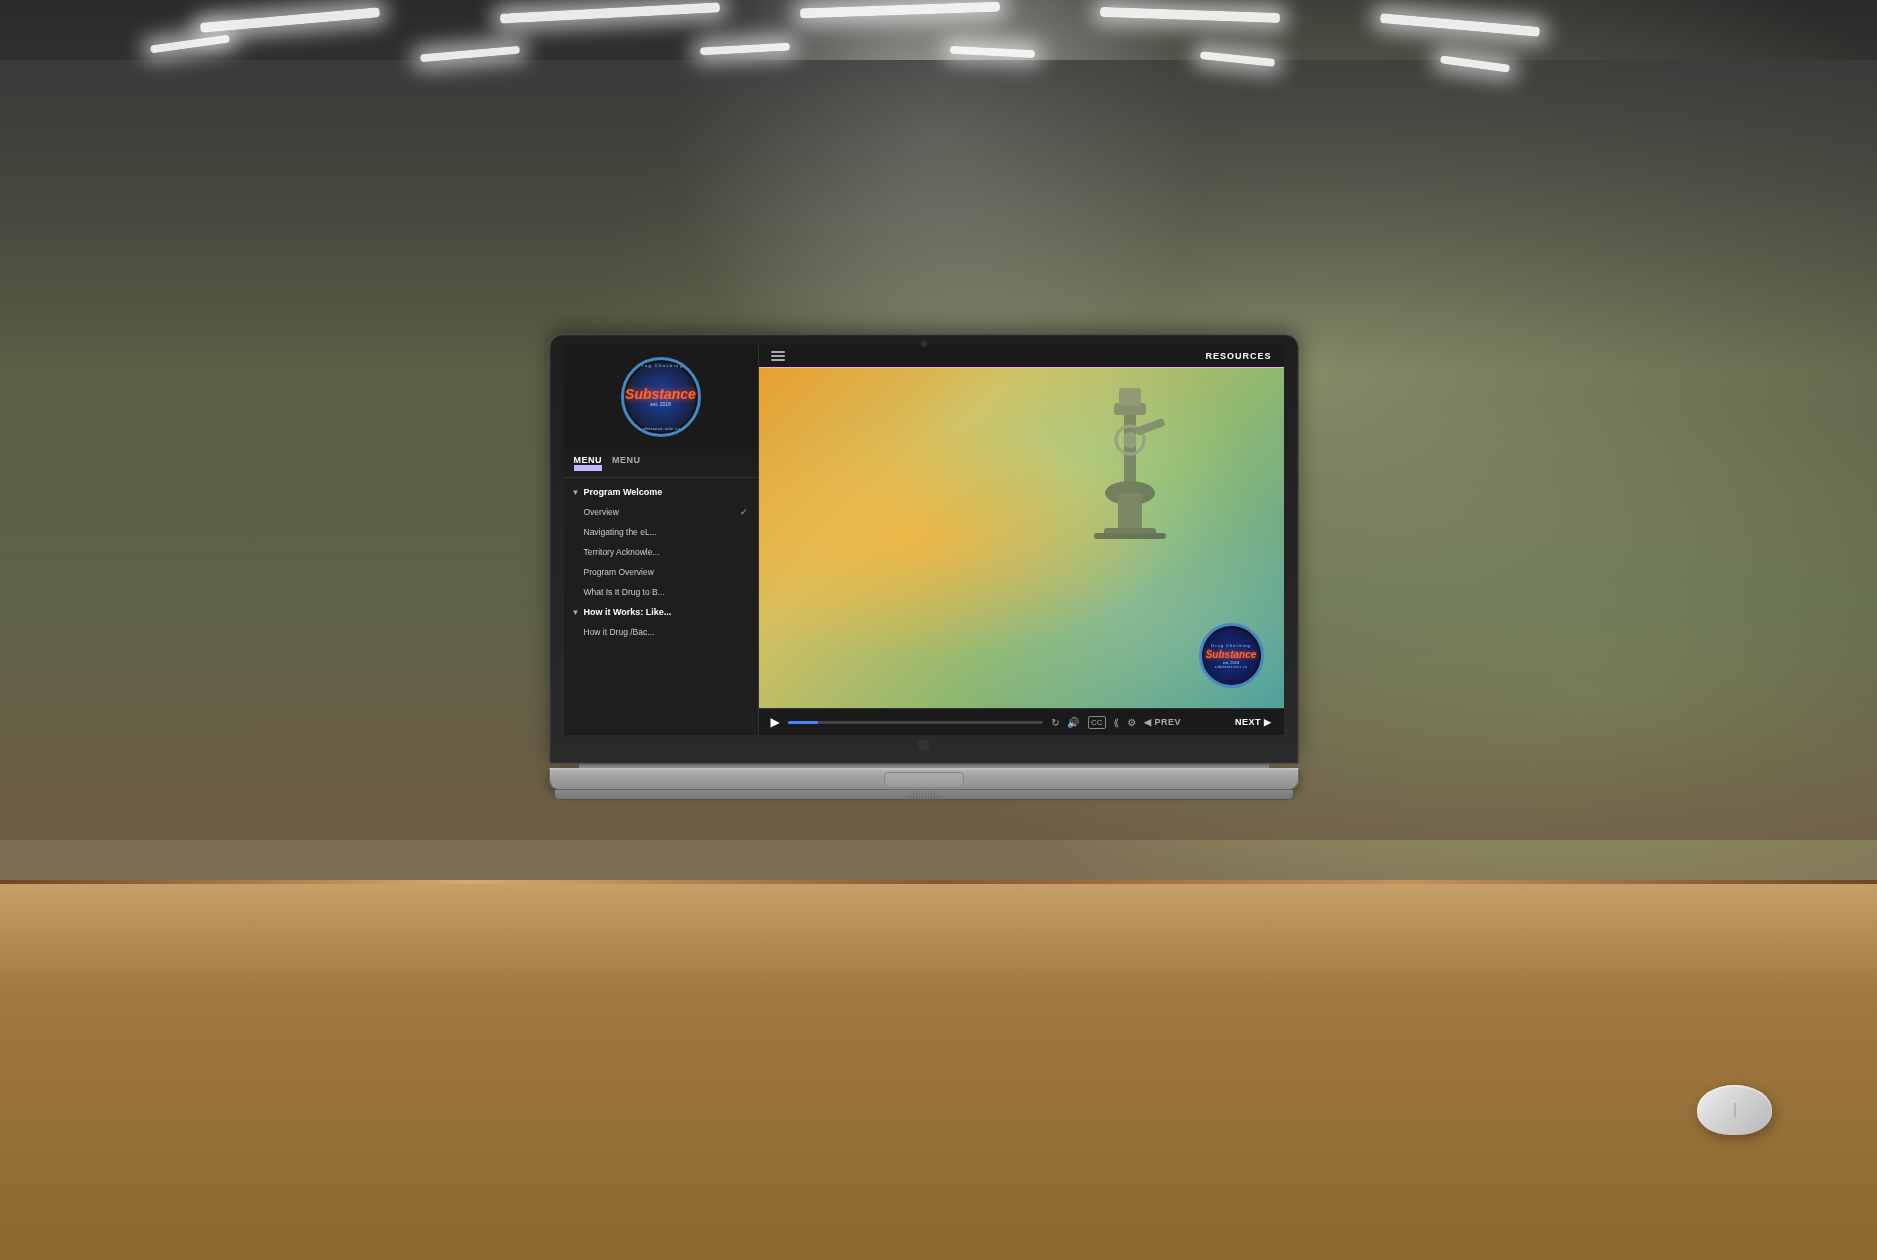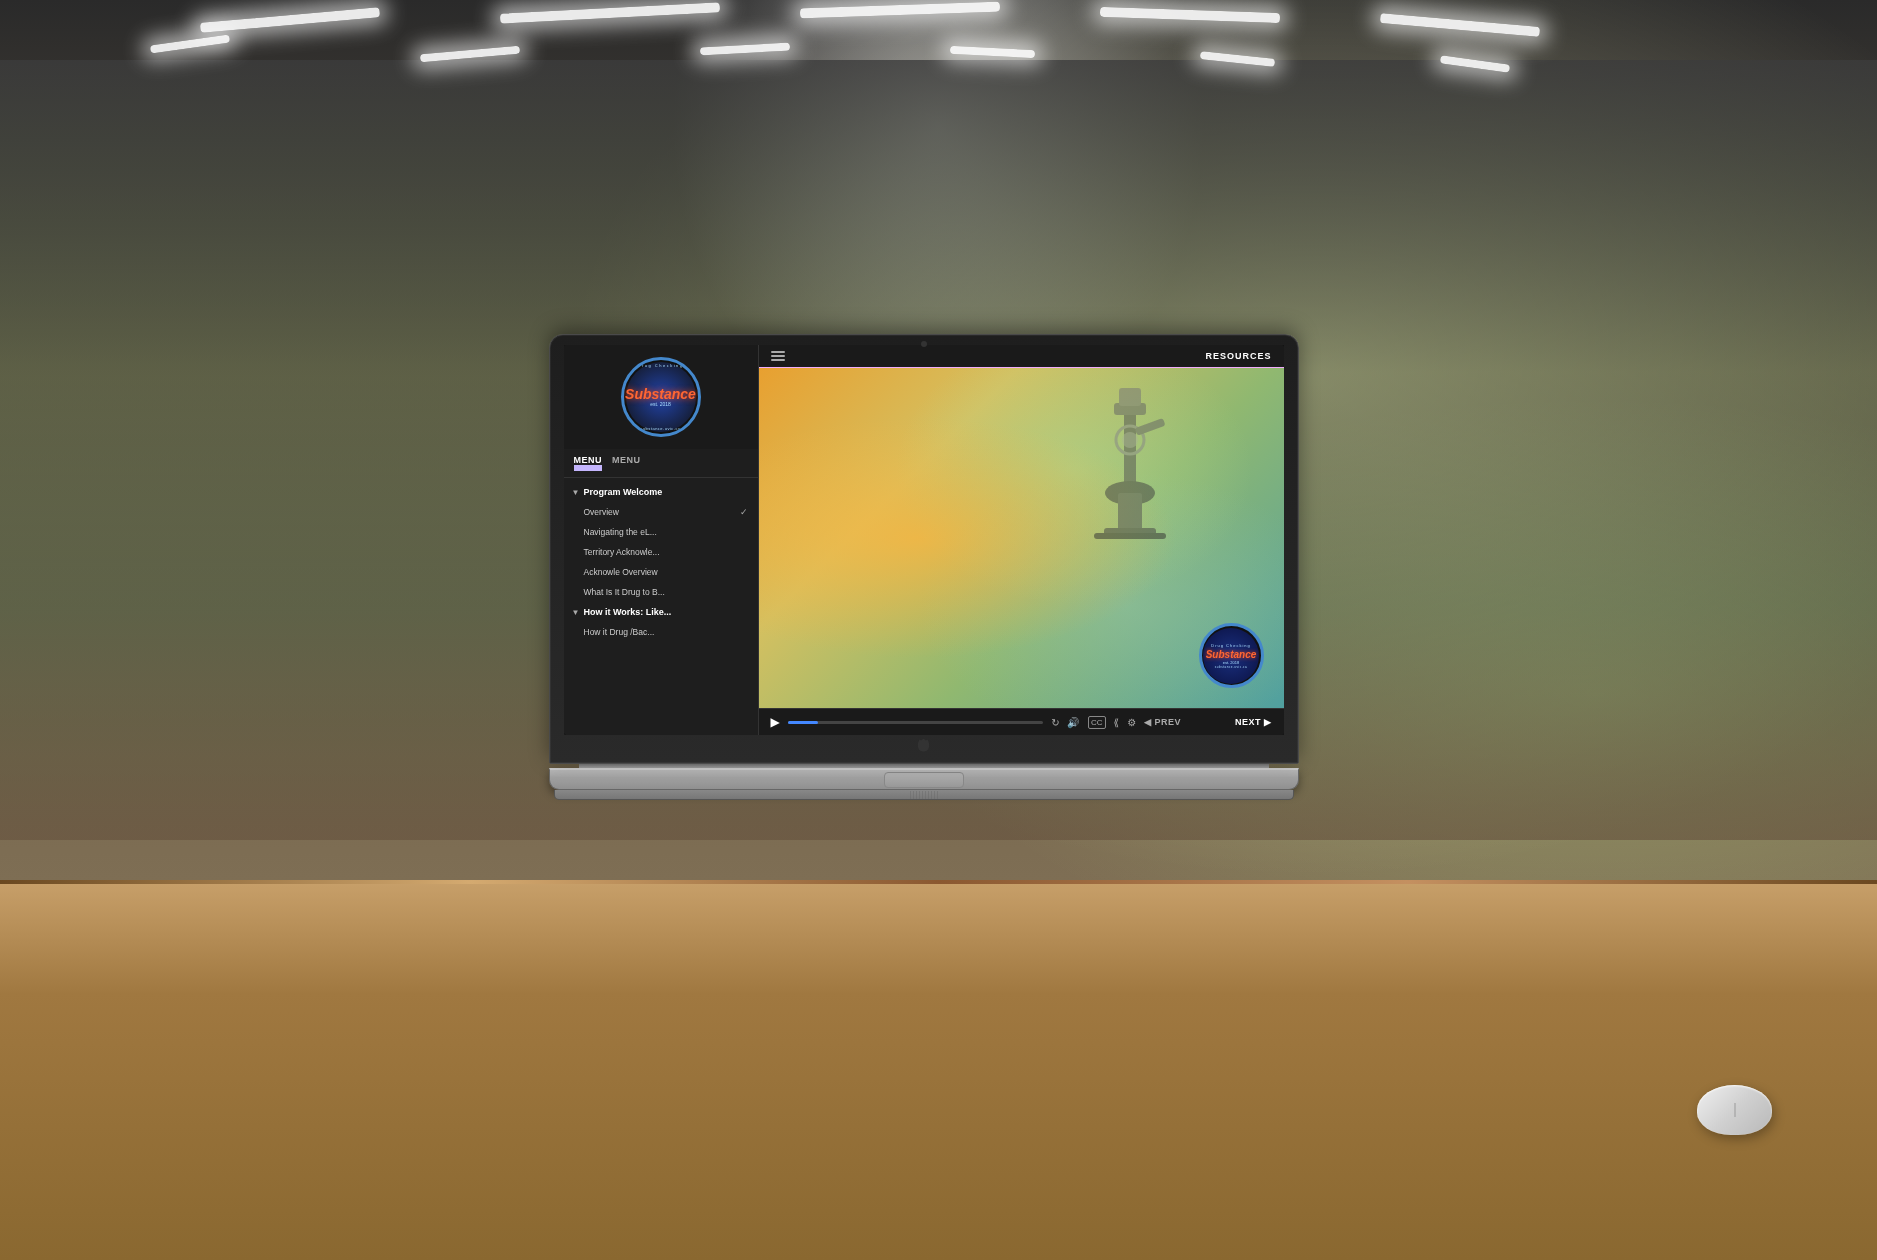--- a/index.html
+++ b/index.html
@@ -555,21 +555,21 @@
 
             <div class="nav-item">
               <span class="item-text">Navigating the eL...</span>
             </div>
 
             <div class="nav-item">
               <span class="item-text">Territory Acknowle...</span>
             </div>
 
             <div class="nav-item">
-              <span class="item-text">Acknowle Overview</span>
+              <span class="item-text">Program Overview</span>
             </div>
 
             <div class="nav-item">
               <span class="item-text">What Is It Drug to B...</span>
             </div>
 
             <div class="nav-section-header">
               <span class="arrow">▼</span>
               <span class="section-title">How it Works: Like...</span>
             </div>

